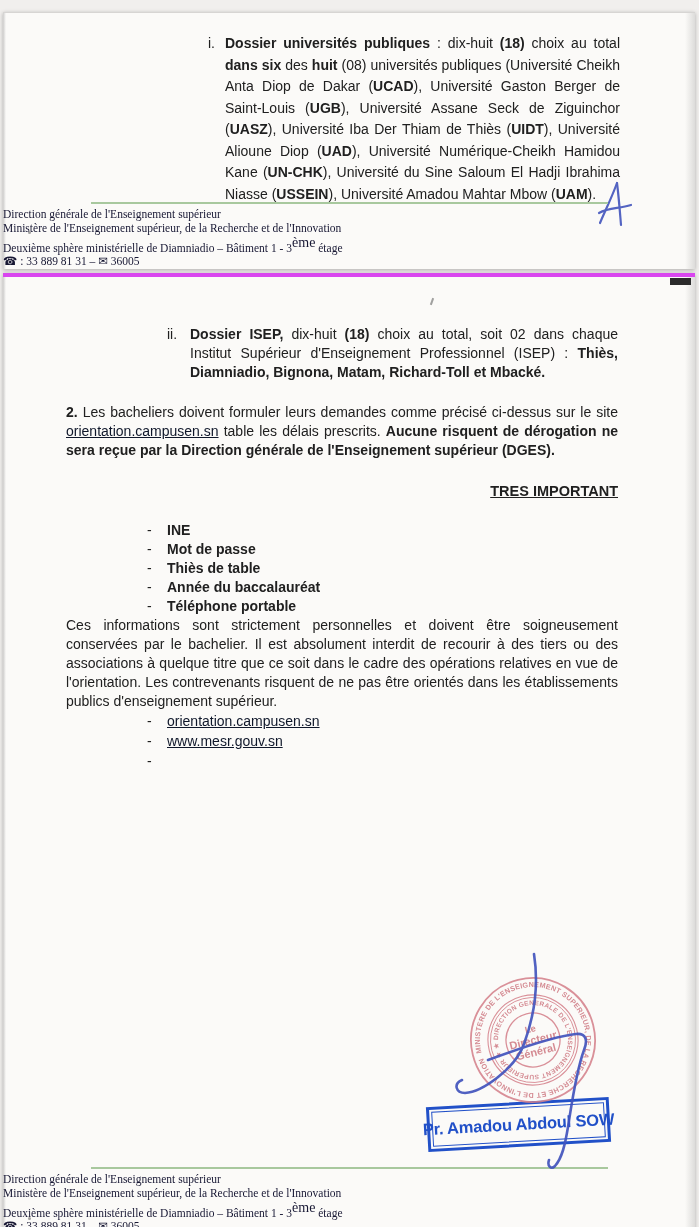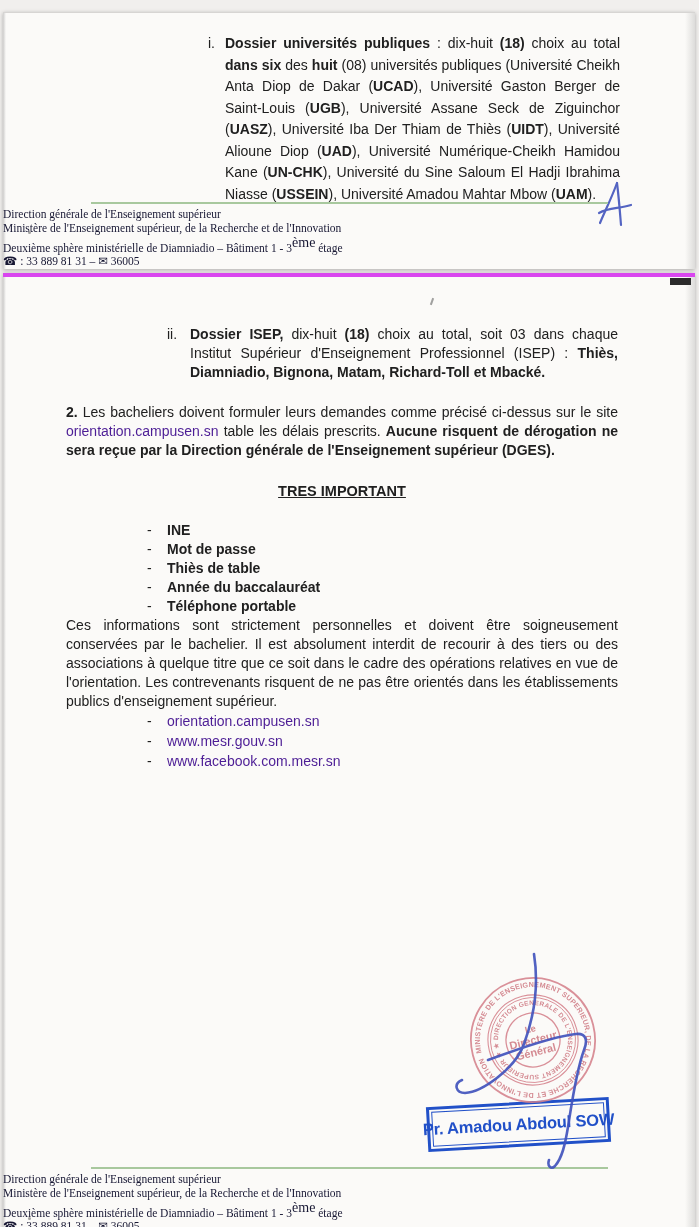--- a/index.html
+++ b/index.html
@@ -21,41 +21,41 @@
     background:linear-gradient(to right,rgba(0,0,0,0.18),rgba(0,0,0,0));}
 
   
   .p1-item{position:absolute;left:205px;top:20px;width:412px;display:flex;
     font-size:14px;line-height:21.5px;text-align:justify;}
   .p1-item .marker{width:17px;flex:none;}
   .p1-item .itxt{flex:1;}
 
   .b{font-weight:bold;}
   .sup{vertical-align:super;font-size:14px;}
-  .lnk{color:#4c1d95;cursor:pointer;}
+  .lnk{color:#0f172a;text-decoration:underline;cursor:pointer;}
 
   
   .footer{position:absolute;left:0;right:0;text-align:left;
     font-family:"Liberation Serif", serif;font-size:11.5px;line-height:13.8px;color:#171733;}
   .footer .rule{width:517px;margin:0 auto 4px auto;border-top:2px solid #a8c89e;height:0;}
   .footer1{top:189px;}
   .footer2{top:890px;}
 
   
   .p2-body{position:absolute;left:63px;top:48px;width:552px;
     font-size:14px;line-height:19px;text-align:justify;}
   .p2-body p{margin:0;}
   .itm-ii{display:flex;margin-left:101px;margin-bottom:21px;}
   .itm-ii .marker{width:23px;flex:none;}
   .itm-ii .itxt{flex:1;text-align:justify;}
   .para-site{margin-bottom:22px !important;}
   .para-ordre{margin-bottom:24px !important;}
   .para-etab{margin-bottom:16px !important;}
   .h-important{font-weight:bold;text-decoration:underline;font-size:14.5px;
-    margin-bottom:20px !important;text-align:center;}
+    margin-bottom:20px !important;text-align:right;}
   .cred-list,.links-list{margin-left:81px;}
   .cred-row,.link-row{display:flex;line-height:19px;}
   .link-row{line-height:20px;}
   .cred-row .dash,.link-row .dash{width:20px;flex:none;}
   .cred-row .lbl{font-weight:bold;}
   .para-contact{margin-bottom:18px !important;}
 
   
   .sig-svg{position:absolute;left:417px;top:675px;width:260px;height:240px;z-index:3;pointer-events:none;}
   .name-stamp{position:absolute;left:424px;top:825px;width:183px;height:45px;z-index:2;
@@ -102,21 +102,21 @@
 
 <div class="page page2">
   <div class="edge-shade"></div>
   <div class="edge-shade-left"></div>
   <div class="artifact-black"></div>
 
   <div class="p2-body">
 
     <div class="itm-ii">
       <span class="marker">ii.</span>
-      <span class="itxt"><span class="b">Dossier ISEP,</span><span> dix-huit </span><span class="b">(18)</span><span> choix au total, soit 03 dans chaque Institut Supérieur d'Enseignement Professionnel (ISEP) : </span><span class="b">Thiès, Diamniadio, Bignona, Matam, Richard-Toll et Mbacké.</span></span>
+      <span class="itxt"><span class="b">Dossier ISEP,</span><span> dix-huit </span><span class="b">(18)</span><span> choix au total, soit 02 dans chaque Institut Supérieur d'Enseignement Professionnel (ISEP) : </span><span class="b">Thiès, Diamniadio, Bignona, Matam, Richard-Toll et Mbacké.</span></span>
     </div>
 
     <p class="para-site"><span class="b">2.</span><span> Les bacheliers doivent formuler leurs demandes comme précisé ci-dessus sur le site </span><span class="lnk">orientation.campusen.sn</span><span> table les délais prescrits. </span><span class="b">Aucune risquent de dérogation ne sera reçue par la Direction générale de l'Enseignement supérieur (DGES).</span></p>
 
 
 
     <p class="h-important">TRES IMPORTANT</p>
 
 
     <div class="cred-list">
@@ -149,21 +149,20 @@
       <div class="link-row">
         <span class="dash">-</span>
         <span class="lnk">orientation.campusen.sn</span>
       </div>
       <div class="link-row">
         <span class="dash">-</span>
         <span class="lnk">www.mesr.gouv.sn</span>
       </div>
       <div class="link-row">
         <span class="dash">-</span>
-        <span class="lnk">www.facebook.com.mesr.sn</span>
       </div>
     </div>
   </div>
 
   <div class="name-stamp">
     <div class="inner">
       <span class="nm">Pr. Amadou Abdoul SOW</span>
     </div>
   </div>
 

